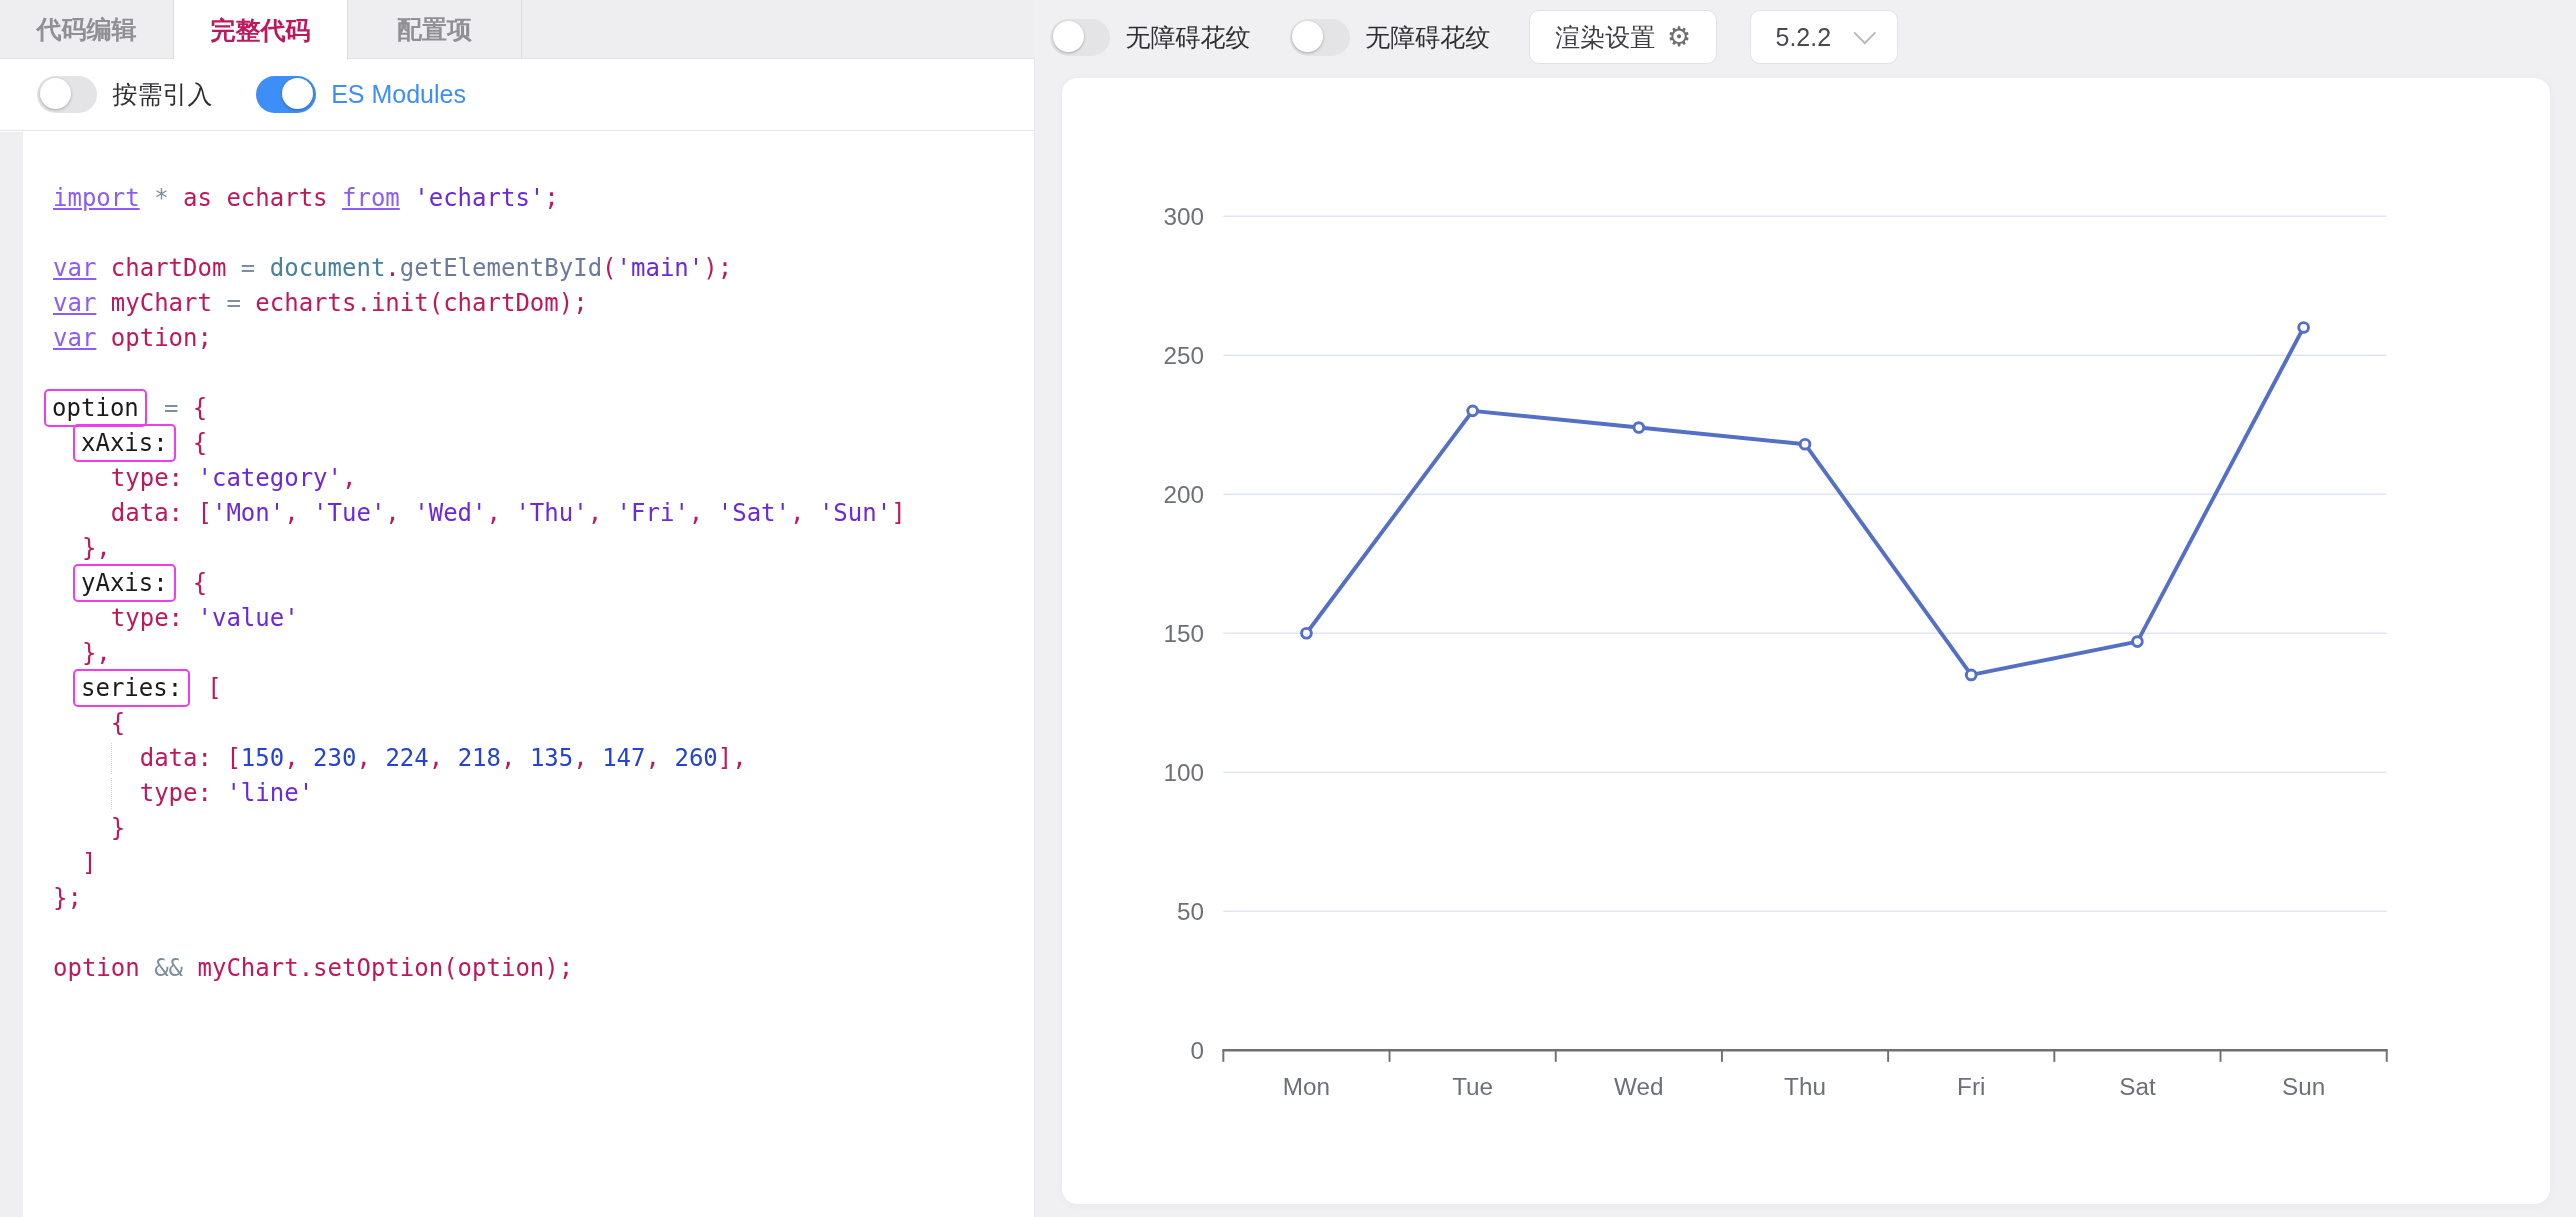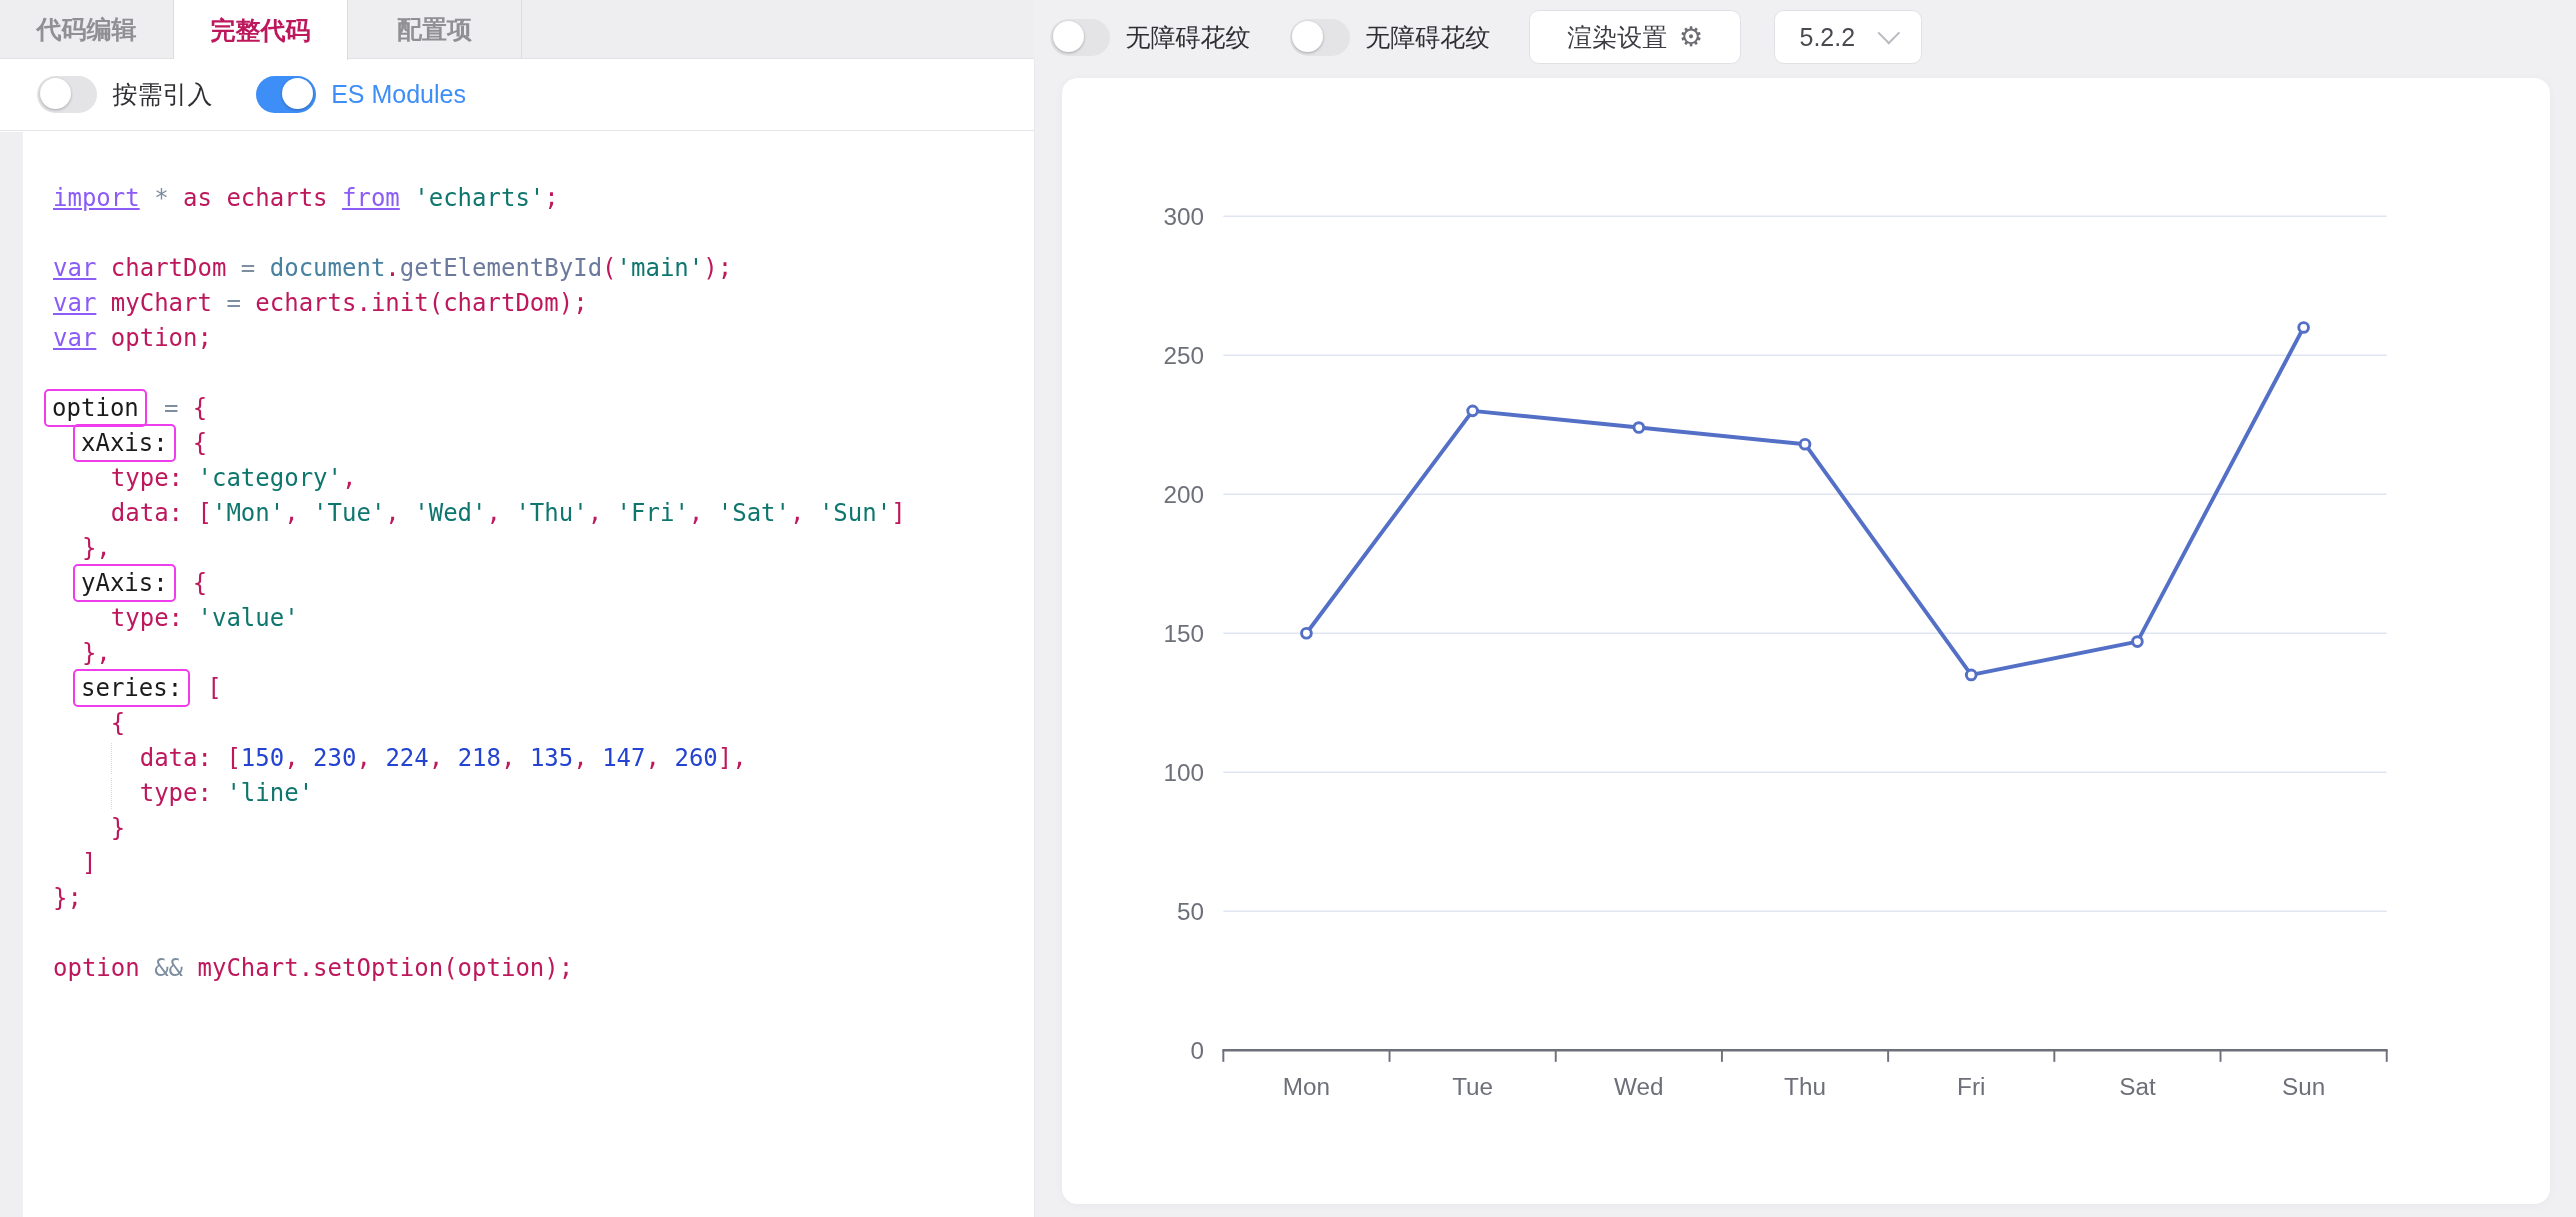--- a/index.html
+++ b/index.html
@@ -19,32 +19,32 @@
   .toggle-label{font-size:25px;color:#2f2f33;margin:0 43px 0 15.6px;}
   .toggle-label.blue{color:#3e8ef7;}
 
   
   .code-area{position:absolute;left:0;top:74px;width:1034px;height:1085px;background:#ffffff;overflow:hidden;}
   .gutter{position:absolute;left:0;top:0;width:23px;height:1085px;background:#efeff1;}
   .code{position:absolute;left:53px;top:49px;margin:0;font-family:"DejaVu Sans Mono","Liberation Mono",monospace;font-size:24px;color:#1b1b1b;}
   .cl{position:relative;height:35px;line-height:35px;white-space:pre;}
   .cl.guide::before{content:'';position:absolute;left:58px;top:1.9px;bottom:1.9px;border-left:1.9px dotted #d7d7da;}
   .tok-k{color:#8b5cf6;text-decoration:underline;}
-  .tok-s{color:#0f766e;}
+  .tok-s{color:#6d28d9;}
   .tok-n{color:#2343d0;}
   .tok-v{color:#46819f;}
   .tok-m{color:#6b7a9c;}
   .tok-o{color:#7d8ea0;}
   .tok-t{color:#be185d;}
   .tok-b{color:#1b1b1b;border:2.9px solid #ef3deb;border-radius:4.9px;padding:2.9px 5.8px;margin-left:-8.7px;margin-right:2.9px;}
 
   
   .controls{position:absolute;left:1050px;top:0;height:74px;display:flex;align-items:center;}
   .ctl-label{font-size:25px;color:#2f2f33;margin:0 39px 0 15.6px;white-space:nowrap;}
-  .btn{display:flex;align-items:center;justify-content:center;gap:11.7px;height:54px;background:#ffffff;border:1px solid #e1e1e5;border-radius:9.7px;font-size:25px;color:#3c3c42;padding:0 37px;cursor:pointer;box-sizing:border-box;}
+  .btn{display:flex;align-items:center;justify-content:center;gap:11.7px;height:54px;background:#ffffff;border:1px solid #e1e1e5;border-radius:9.7px;font-size:25px;color:#3c3c42;padding:0 25px;cursor:pointer;box-sizing:border-box;}
   .gear{font-size:27px;color:#6d6d74;}
   .select{display:flex;align-items:center;justify-content:center;gap:26px;width:148px;height:54px;background:#ffffff;border:1px solid #e1e1e5;border-radius:9.7px;font-size:25px;color:#4a4a50;margin-left:33px;cursor:pointer;box-sizing:border-box;}
   .chev{width:13.6px;height:13.6px;border-right:2.9px solid #b9b9c0;border-bottom:2.9px solid #b9b9c0;transform:rotate(45deg);margin-top:-7.8px;}
 
   
   .chart-card{position:absolute;left:1062px;top:78px;width:1488px;height:1126px;background:#ffffff;border-radius:15.6px;box-shadow:0 1px 9.7px rgba(0,0,0,.04);}
   .chart-card svg{display:block;}
 </style>
 </head>
 <body>

